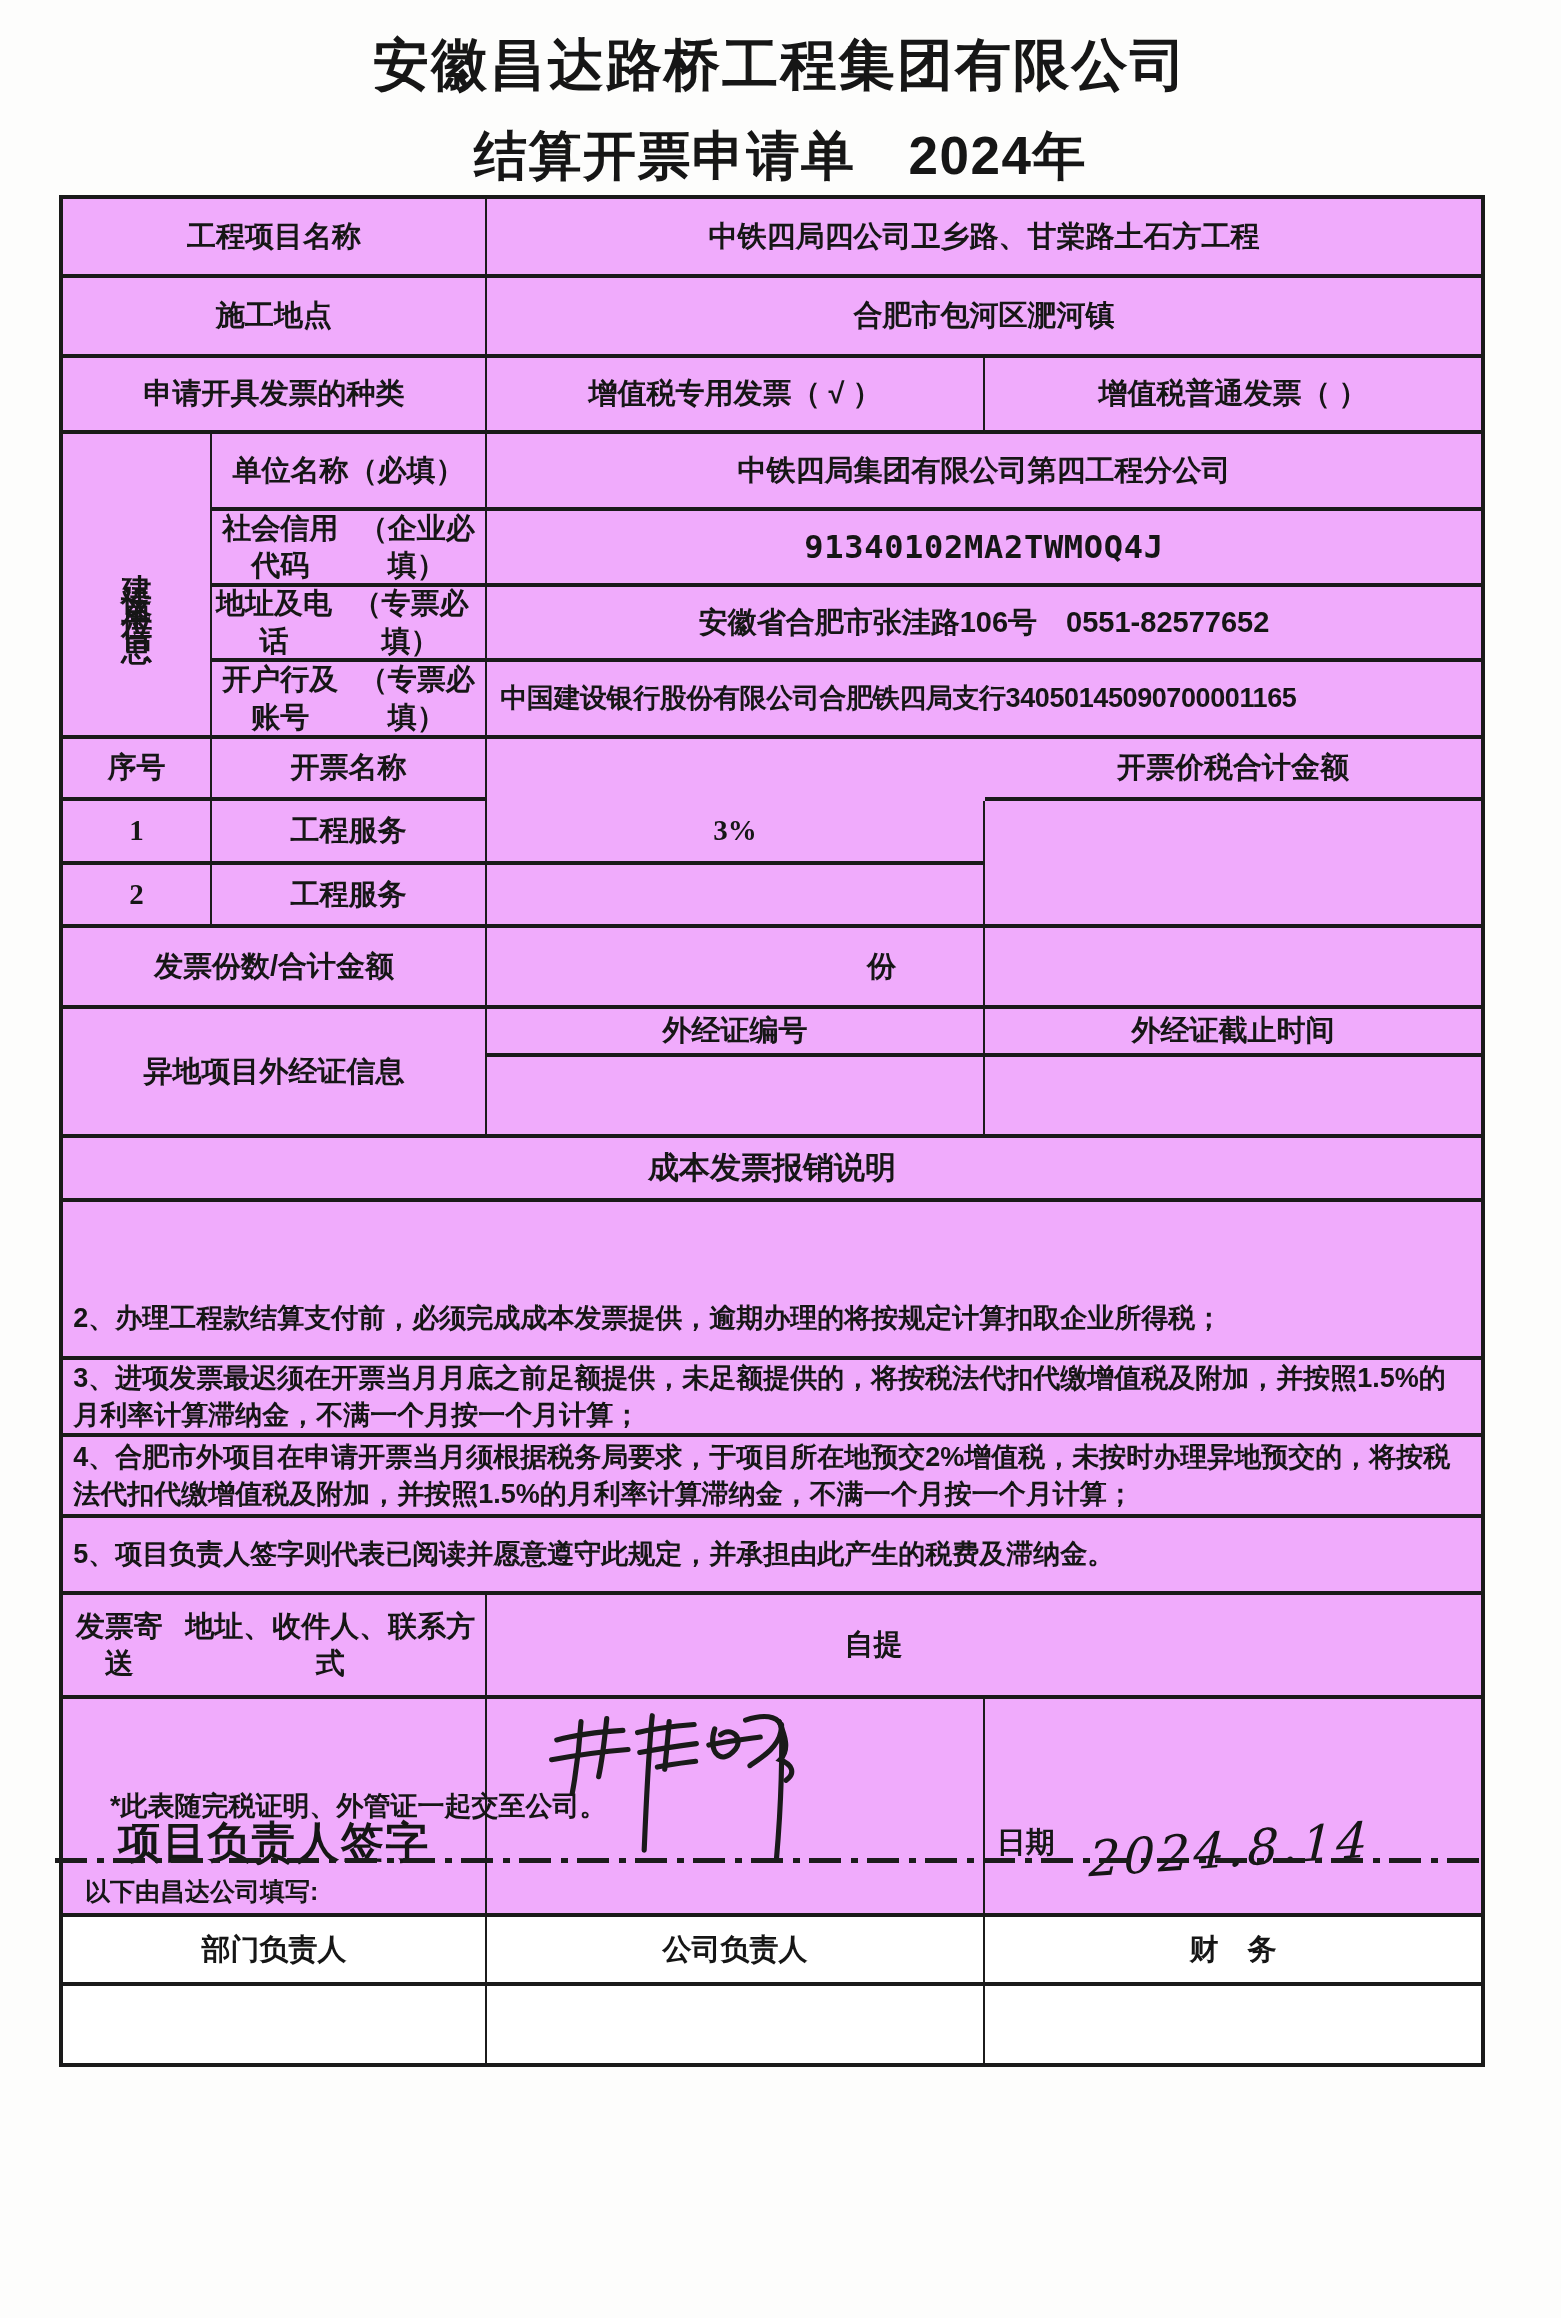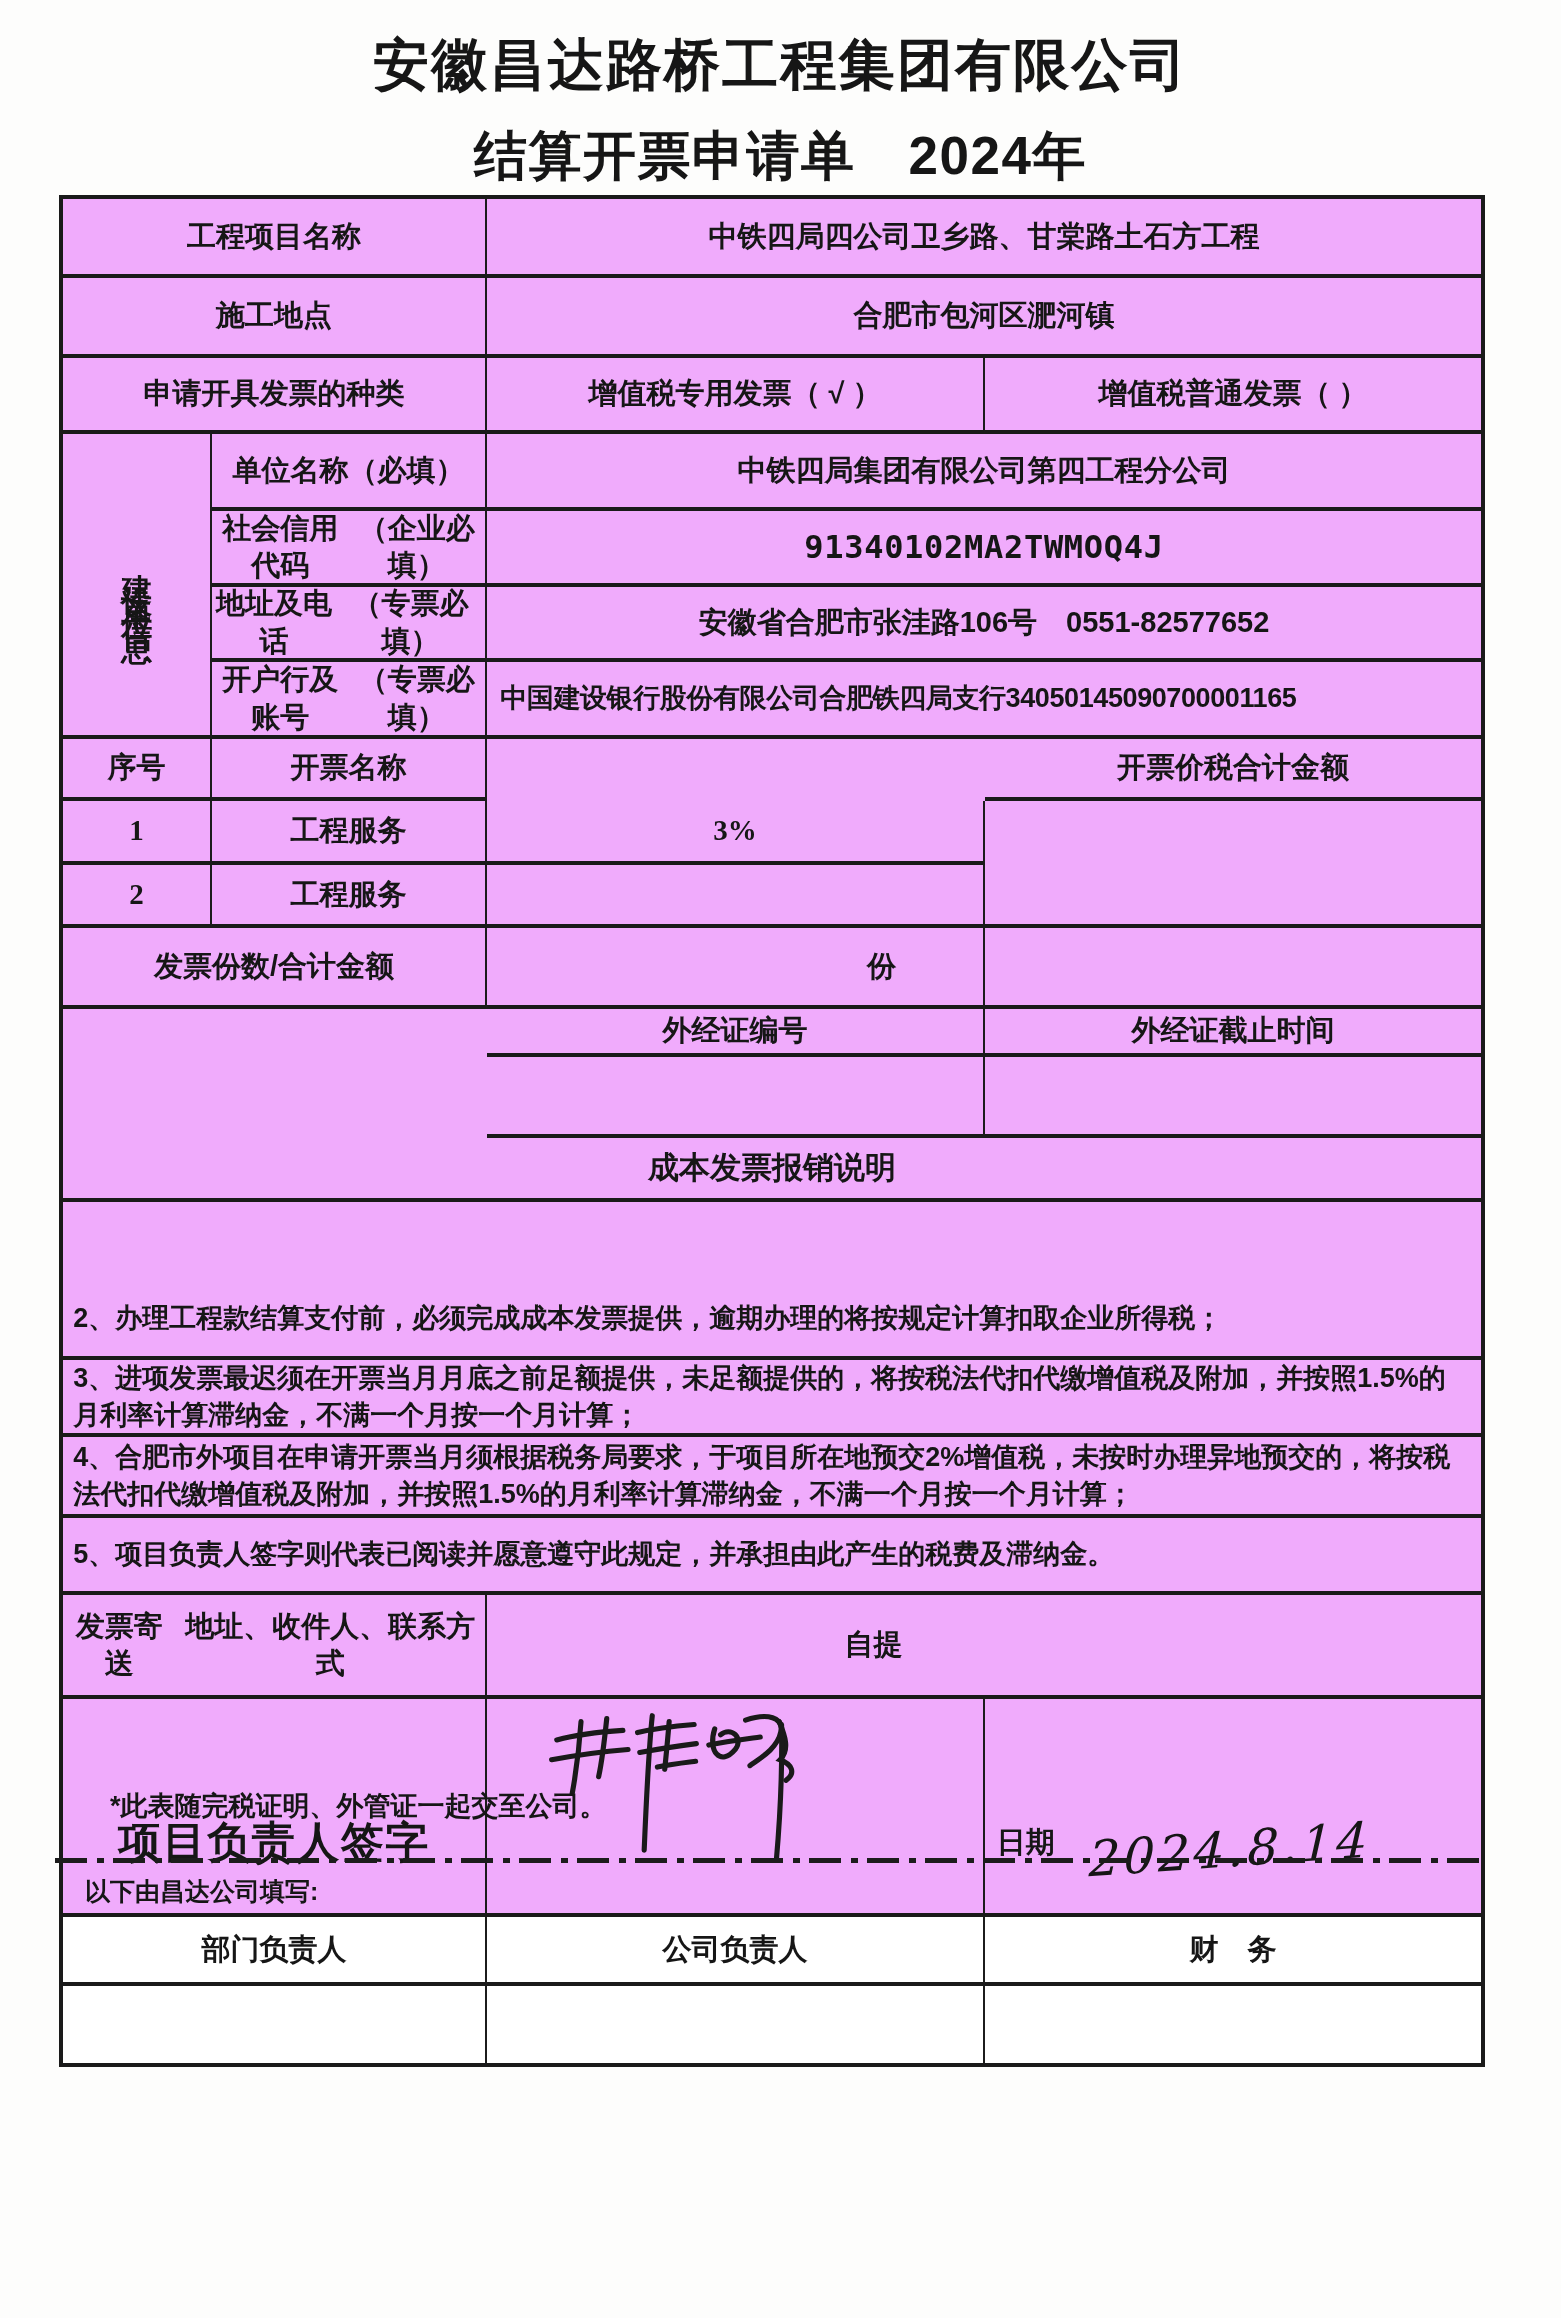--- a/index.html
+++ b/index.html
@@ -137,20 +137,21 @@
 
     <div class="cell br bb serif val" style="grid-column:1;grid-row:10">2</div>
     <div class="cell br bb val" style="grid-column:2;grid-row:10">工程服务</div>
     <div class="cell br bb" style="grid-column:3;grid-row:10"></div>
     <div class="cell bb" style="grid-column:4;grid-row:10"></div>
 
     <div class="cell br bb" style="grid-column:1/3;grid-row:11">发票份数/合计金额</div>
     <div class="cell br bb unit-cell" style="grid-column:3;grid-row:11">份</div>
     <div class="cell bb" style="grid-column:4;grid-row:11"></div>
 
+    <div class="cell br bb" style="grid-column:1/3;grid-row:12/14">异地项目外经证信息</div>
     <div class="cell br bb" style="grid-column:3;grid-row:12">外经证编号</div>
     <div class="cell bb" style="grid-column:4;grid-row:12">外经证截止时间</div>
     <div class="cell br bb" style="grid-column:3;grid-row:13"></div>
     <div class="cell bb" style="grid-column:4;grid-row:13"></div>
 
     <div class="cell bb" style="grid-column:1/5;grid-row:14;font-size:31px">成本发票报销说明</div>
 
     <div class="cell bb note-item" style="grid-column:1/5;grid-row:16">2、办理工程款结算支付前，必须完成成本发票提供，逾期办理的将按规定计算扣取企业所得税；</div>
     <div class="cell bb note-item" style="grid-column:1/5;grid-row:17">3、进项发票最迟须在开票当月月底之前足额提供，未足额提供的，将按税法代扣代缴增值税及附加，并按照1.5%的月利率计算滞纳金，不满一个月按一个月计算；</div>
     <div class="cell bb note-item" style="grid-column:1/5;grid-row:18">4、合肥市外项目在申请开票当月须根据税务局要求，于项目所在地预交2%增值税，未按时办理异地预交的，将按税法代扣代缴增值税及附加，并按照1.5%的月利率计算滞纳金，不满一个月按一个月计算；</div>

